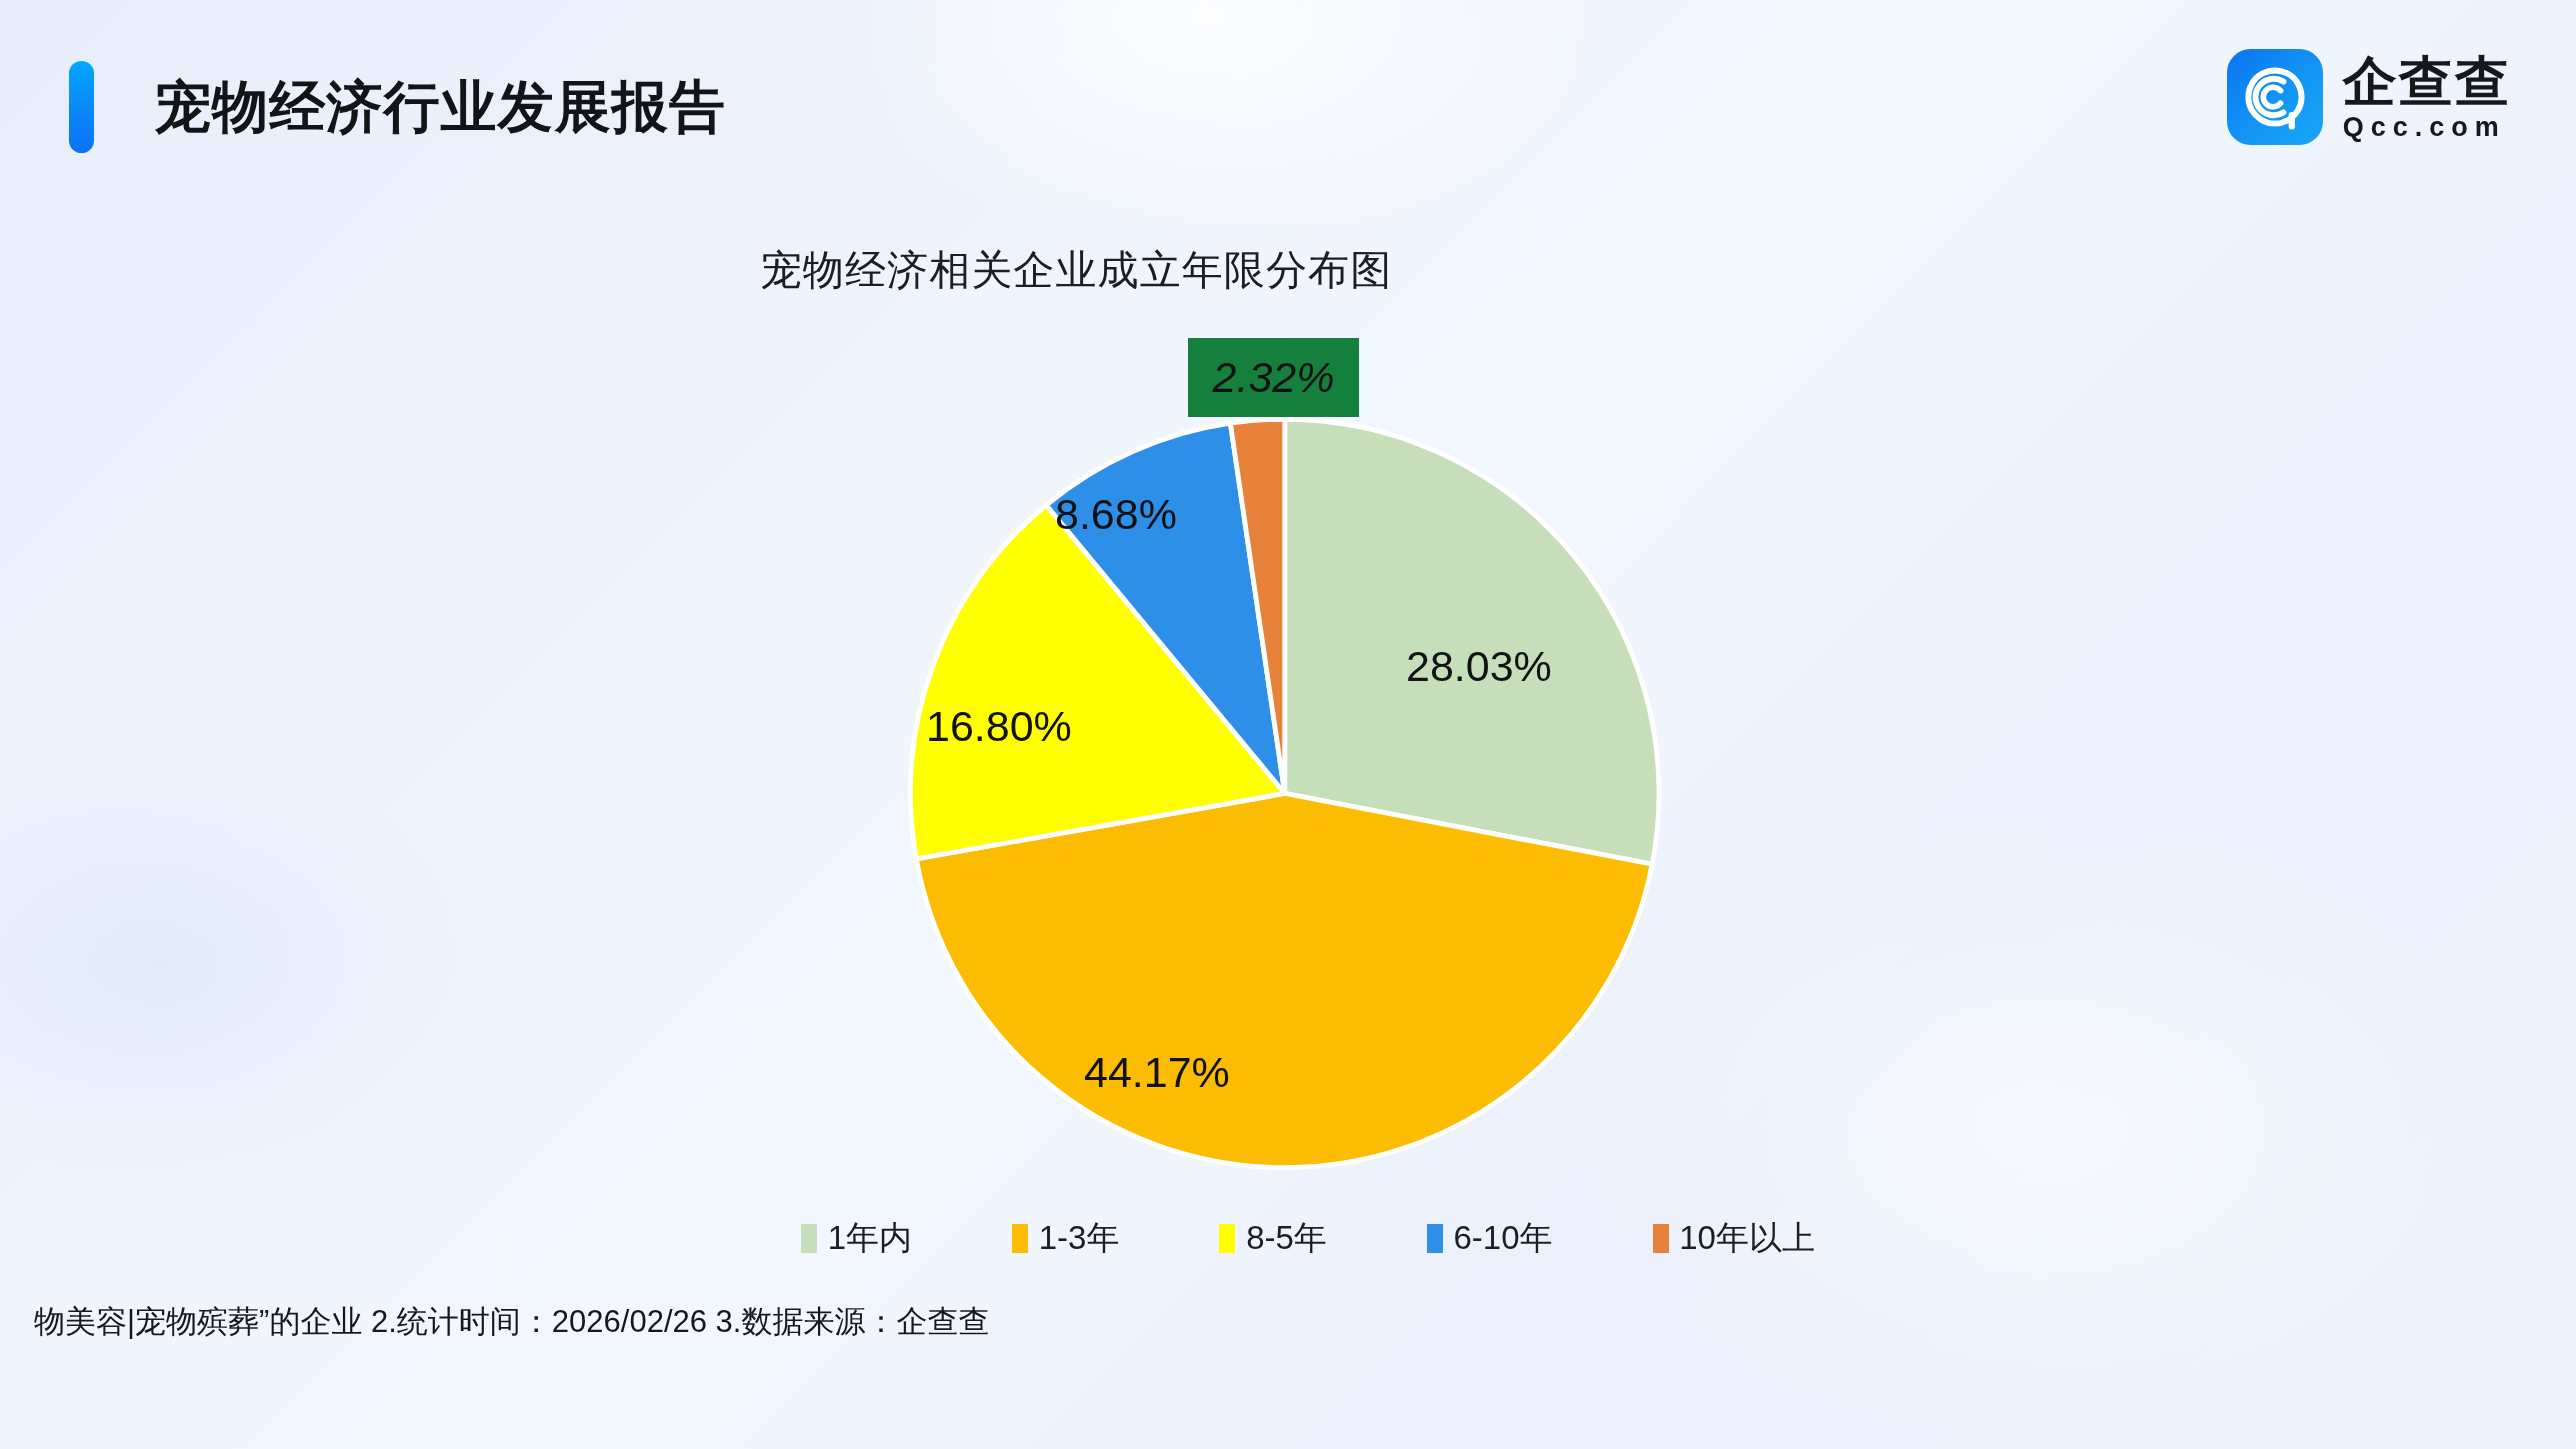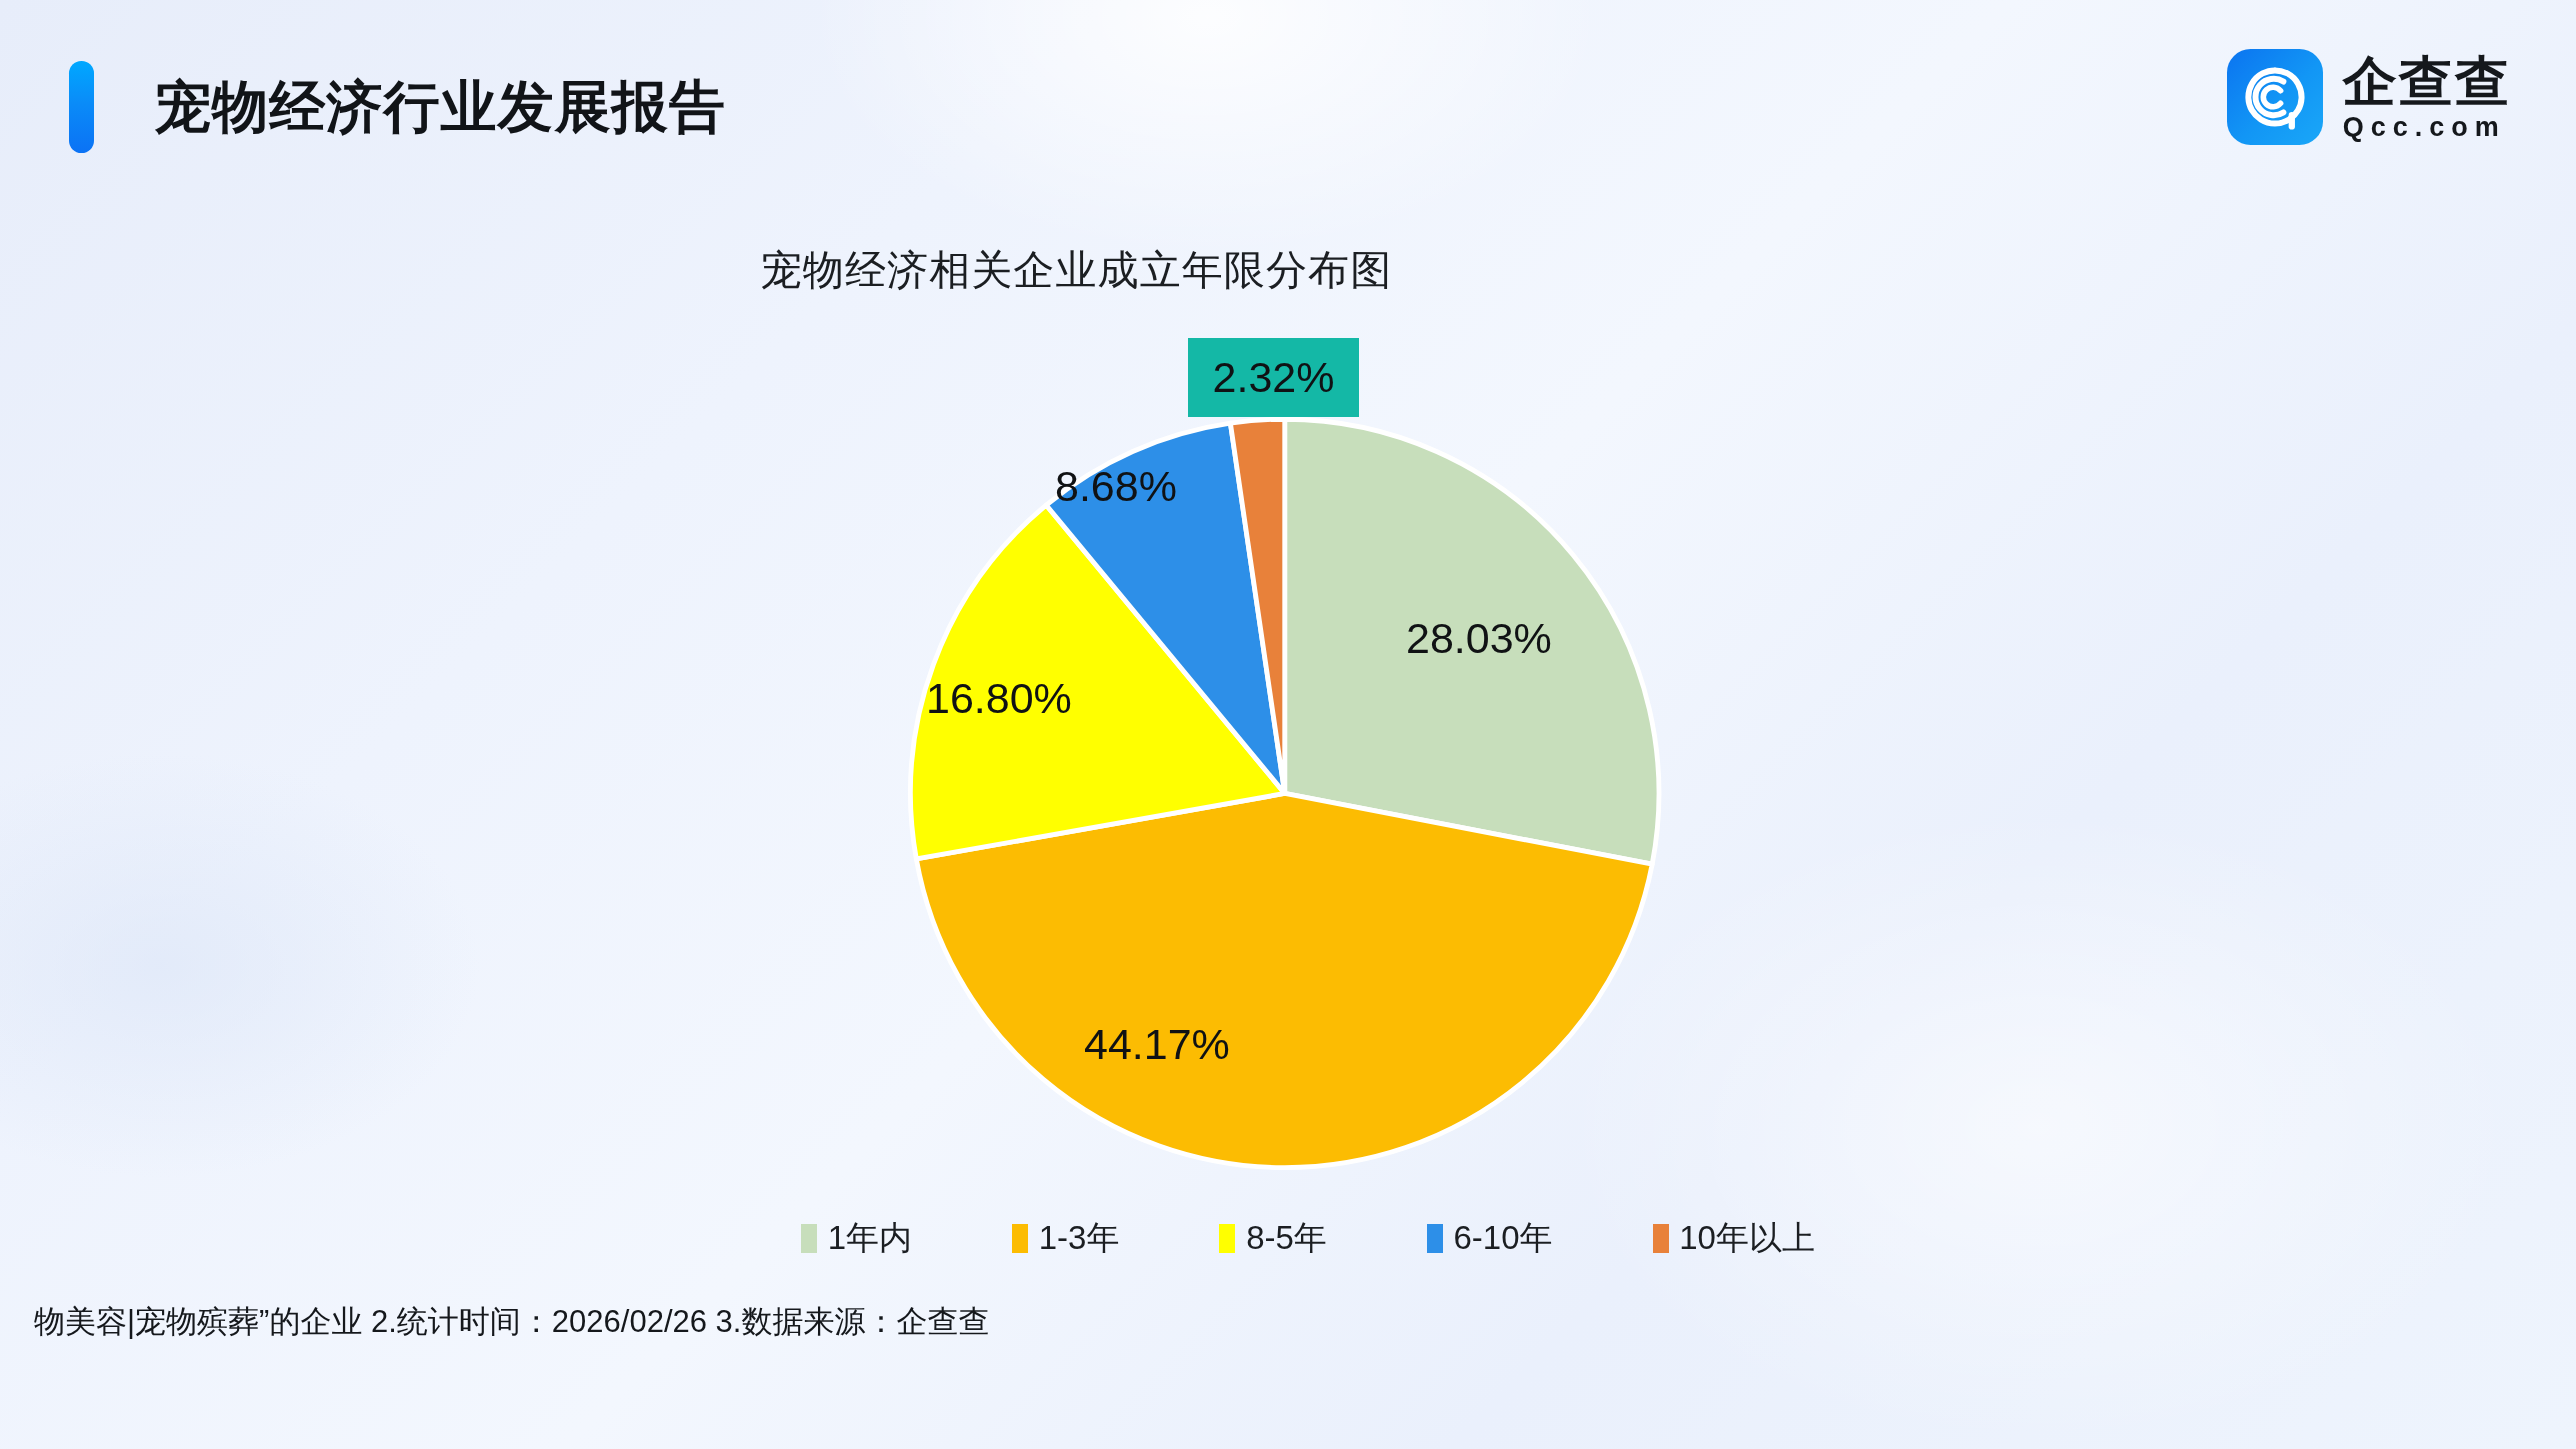--- a/index.html
+++ b/index.html
@@ -49,21 +49,21 @@
   }
   #pie-wrap { position:absolute; left:0; top:0; width:2576px; height:1449px; pointer-events:none; }
   #pie-svg { position:absolute; left:859px; top:365px; }
 
   #callout-2 {
     position:absolute; left:1188px; top:338px; width:171px; height:79px;
     display:flex; align-items:center; justify-content:center;
   }
   #callout-2-text { font-size:43px; color:#101214; letter-spacing:0px; }
 
-  .slice-label { position:absolute; font-size:43px; color:#101214; letter-spacing:0px; white-space:nowrap; }
+  .slice-label { position:absolute; font-size:43px; color:#101214; letter-spacing:0px; white-space:nowrap;margin-top:28px; }
   #label-green { left:1406px; top:614px; }
   #label-amber { left:1084px; top:1020px; }
   #label-yellow { left:926px; top:674px;text-align:center; }
   #label-blue  { left:1055px; top:462px;  }
 
   
   #legend {
     position:absolute; left:0; top:1216px; width:2576px;
     display:flex; justify-content:center; align-items:center; gap:100px;margin-left:20px;
   }
@@ -114,21 +114,21 @@
     <g id="pie-slices">
         <path d="M 793 798 L 793 101 A 697 697 0 0 1 1477.4068133927321 929.8950862678594 Z" fill="#c7debb" stroke="#ffffff" stroke-width="9" stroke-linejoin="round"></path>
         <path d="M 793 798 L 1477.4068133927321 929.8950862678594 A 697 697 0 0 1 106.75865883314384 919.9910721057676 Z" fill="#fcbc02" stroke="#ffffff" stroke-width="9" stroke-linejoin="round"></path>
         <path d="M 793 798 L 106.75865883314384 919.9910721057676 A 697 697 0 0 1 348.7154791451634 260.9522697852748 Z" fill="#ffff00" stroke="#ffffff" stroke-width="9" stroke-linejoin="round"></path>
         <path d="M 793 798 L 348.7154791451634 260.9522697852748 A 697 697 0 0 1 691.7578180385725 108.39212548601995 Z" fill="#2d8fe8" stroke="#ffffff" stroke-width="9" stroke-linejoin="round"></path>
         <path d="M 793 798 L 691.7578180385725 108.39212548601995 A 697 697 0 0 1 792.9999999999999 101 Z" fill="#e8813a" stroke="#ffffff" stroke-width="9" stroke-linejoin="round"></path>
       </g>
   </svg>
 </div>
 
-<div id="callout-2" style="background: #14b8a6;">
+<div id="callout-2" style="background: #15803d; font-style: italic;">
   <span id="callout-2-text">2.32%</span>
 </div>
 <div class="slice-label" id="label-green">28.03%</div>
 <div class="slice-label" id="label-amber">44.17%</div>
 <div class="slice-label" id="label-yellow">16.80%</div>
 <div class="slice-label" id="label-blue">8.68%</div>
 
 <div id="legend">
     <div class="legend-item">
       <span class="legend-swatch" style="background: rgb(199, 222, 187);"></span>

